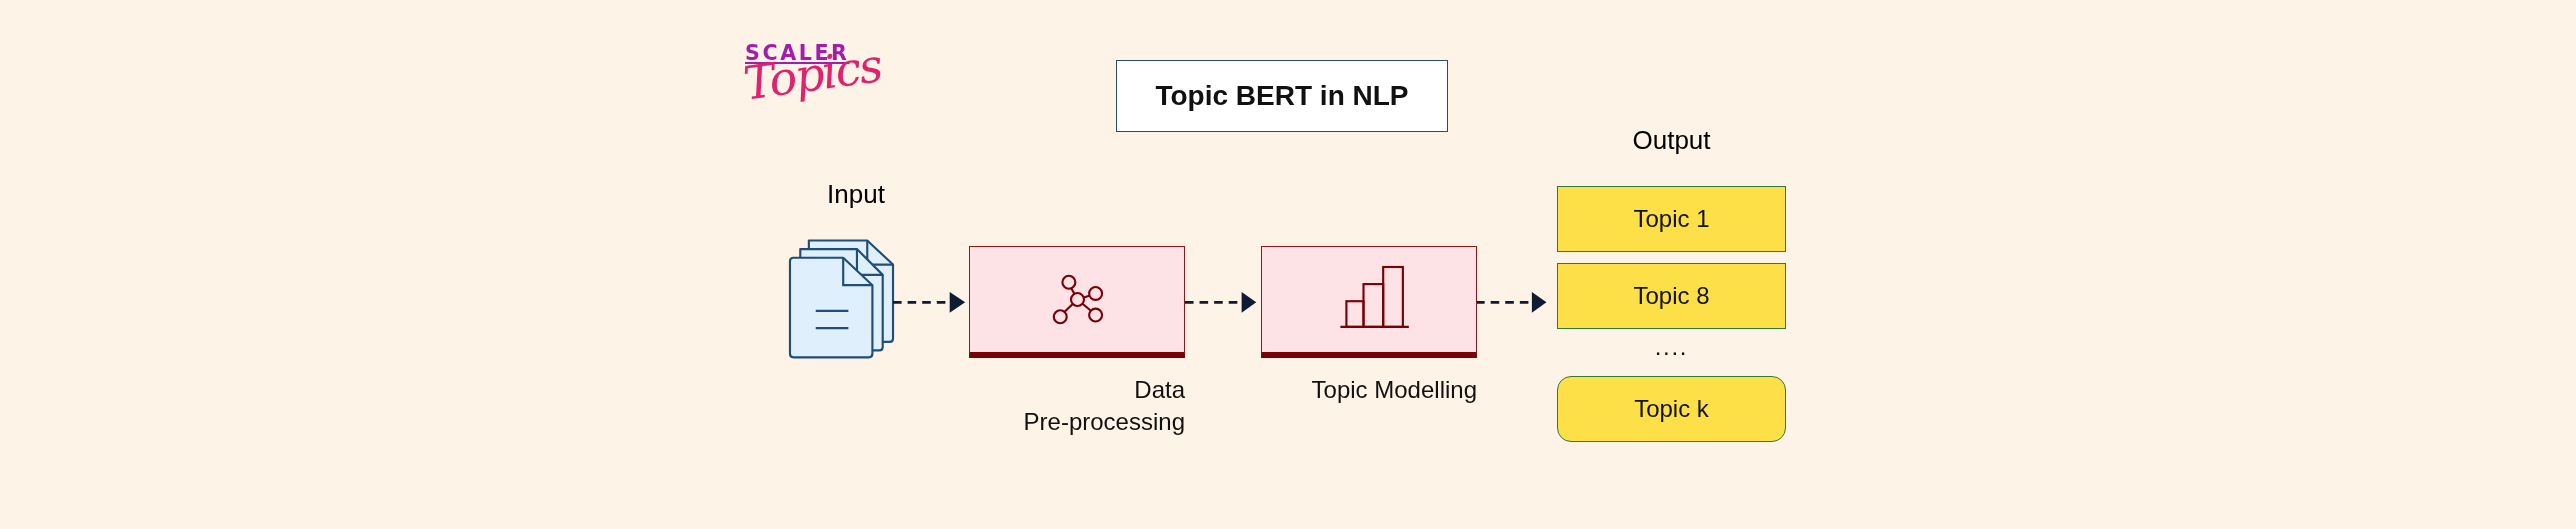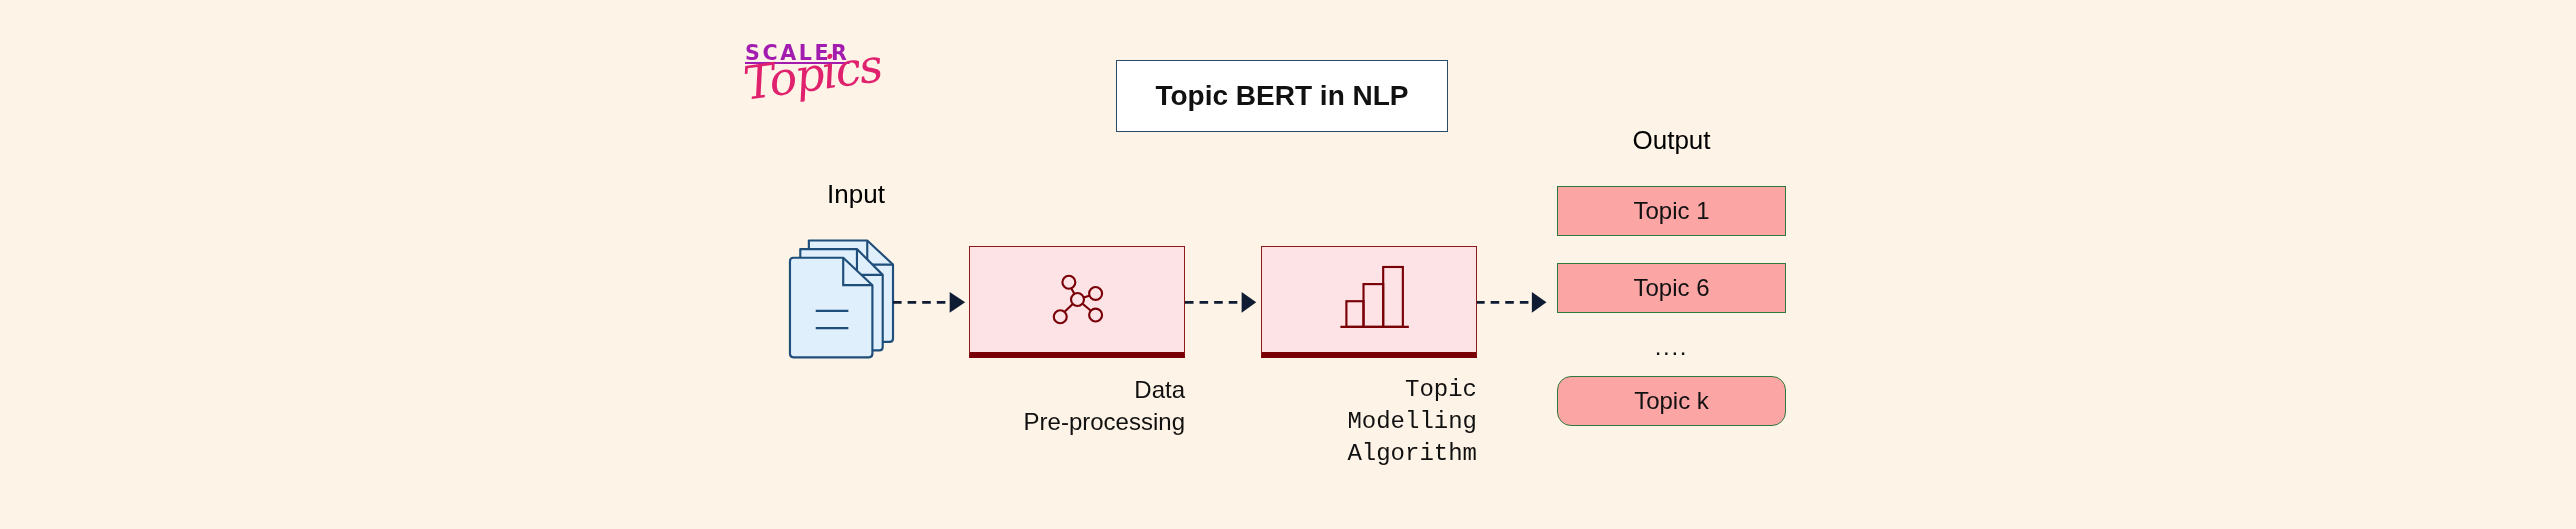--- a/index.html
+++ b/index.html
@@ -45,22 +45,22 @@
       background: #fde3e6;
       border: 1.7px solid #8b1a1a;
       border-bottom: 6.9px solid #7a0008;
       box-sizing: border-box;
       display: flex; align-items: center; justify-content: center;
     }
     .proc-label {
       font-size: 24px; text-align: right; line-height: 32px; color: #111;
     }
     .topic-box {
-      left: 1557px; width: 229px; height: 50px;
-      background: #fca5a5;
+      left: 1557px; width: 229px; height: 66px;
+      background: #fde047;
       border: 1.7px solid #2e7a3c;
       box-sizing: border-box;
       display: flex; align-items: center; justify-content: center;
       font-size: 24px; color: #111;
     }
     .dots {
       left: 1557px; width: 229px; top: 333px;
       text-align: center; font-size: 24px; letter-spacing: 1.7px; color: #111;
     }
     svg { position: absolute; overflow: visible; }
@@ -127,30 +127,29 @@
 <div class="abs proc-box" style="left:1261px; width:216px;">
   <svg style="position:relative;" width="77" height="69" viewBox="0 0 90 80">
     <g fill="none" stroke="#7a0008" stroke-width="2.5">
       <rect x="18" y="42" width="20" height="30"></rect>
       <rect x="38" y="22" width="23" height="50"></rect>
       <rect x="61" y="2" width="23" height="70"></rect>
       <line x1="11" y1="72" x2="91" y2="72"></line>
     </g>
   </svg>
 </div>
-<div class="abs proc-label" style="left:1261px; width:216px; top:374px;font-family:Liberation Mono, monospace;">
+<div class="abs proc-label" style="left:1261px; width:216px; top:374px;">
   <div>Topic Modelling</div>
-  <div>Algorithm</div>
 </div>
 
 <div class="abs io-label" style="left:1557px; top:125px; width:229px;">Output</div>
 
 <div class="abs topic-box" style="top:186px;">
   <span>Topic 1</span>
 </div>
 <div class="abs topic-box" style="top:263px;">
-  <span>Topic 6</span>
+  <span>Topic 8</span>
 </div>
 <div class="abs dots">....</div>
 <div class="abs topic-box" style="top:376px;border-radius:14px;">
   <span>Topic k</span>
 </div>
 
 
 </body></html>

